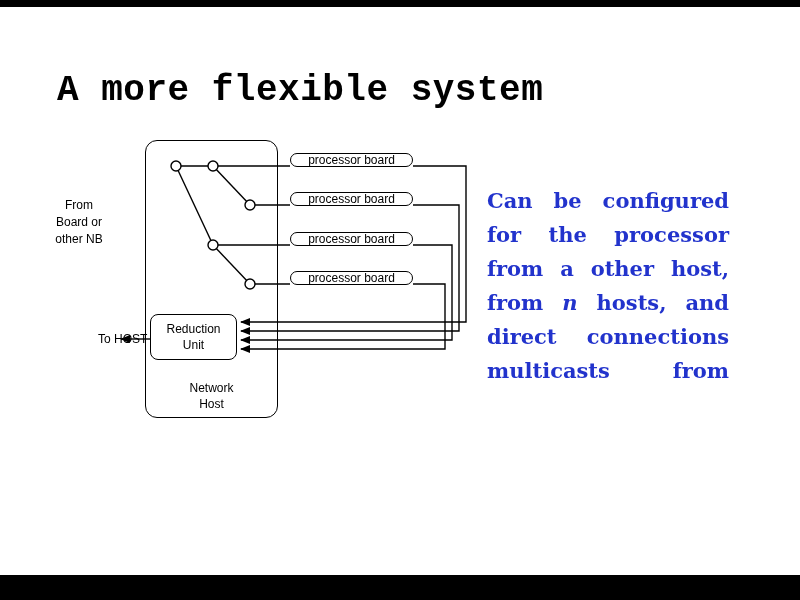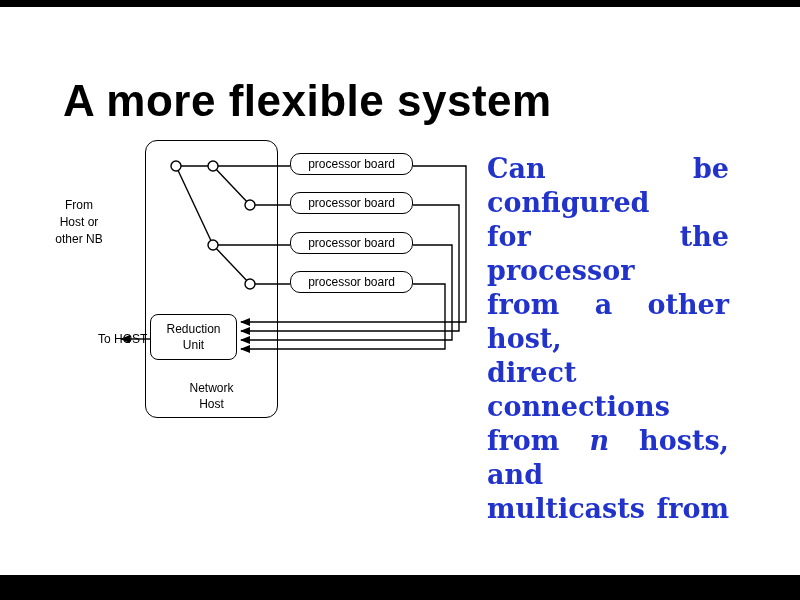--- a/index.html
+++ b/index.html
@@ -5,74 +5,74 @@
   html,body { margin:0; padding:0; background:#fff; }
   .slide {
     position:relative; width:800px; height:600px; background:#ffffff;
     overflow:hidden; font-family:"Liberation Sans", sans-serif; color:#000;
   }
   .bar { position:absolute; left:0; width:800px; background:#000; }
   .bar-top { top:0; height:7px; }
   .bar-bottom { top:575px; height:25px; }
 
   .title {
-    position:absolute; left:47px; top:60px; margin:16px;
-    font-family:Liberation Sans, sans-serif; font-weight:bold; font-size:44px;
+    position:absolute; left:47px; top:60px; margin:10px;
+    font-family:Liberation Mono, monospace; font-weight:bold; font-size:36px;
     color:#000; letter-spacing:0.5px;
   }
 
   .box {
     position:absolute; border:1.5px solid #000; background:transparent;
     box-sizing:border-box;
   }
   .nb-outline { left:145px; top:140px; width:133px; height:278px; border-radius:12px; }
 
   .pboard {
-    left:290px; width:123px; height:22px; border-radius:10px;
+    left:290px; width:123px; height:14px; border-radius:10px;
     display:flex; align-items:center; justify-content:center;
     font-size:12px;
   }
   .pb1 { top:153px; } .pb2 { top:192px; } .pb3 { top:232px; } .pb4 { top:271px; }
 
   .runit {
     left:150px; top:314px; width:87px; height:46px; border-radius:8px;
     display:flex; flex-direction:column; align-items:center; justify-content:center;
     font-size:12px; line-height:16px; text-align:center;
   }
 
   .lbl { position:absolute; font-size:12px; line-height:17px; color:#000; }
   .from-host { left:40px; top:197px; width:78px; text-align:center; }
   .to-host { left:50px; top:331px;margin-left:48px; }
   .nb-label { left:145px; top:380px; width:133px; text-align:center; line-height:16px; }
 
   svg.overlay { position:absolute; left:0; top:0; pointer-events:none; }
 
   .bluetext {
-    position:absolute; left:487px; top:152px; width:242px;
-    font-family:"DejaVu Serif", serif; font-weight:bold; font-size:27px;
+    position:absolute; left:487px; top:184px; width:242px;
+    font-family:"DejaVu Serif", serif; font-weight:bold; font-size:21px;
     line-height:34px; color:#2233cc;
   }
   .bline { text-align:justify; text-align-last:justify; }
   .bline.last { text-align-last:left; }
   .mi { font-style:italic; }
 </style>
 </head>
 <body>
 
 <div class="slide">
 
   <div class="bar bar-top"></div>
 
   <h1 class="title">A more flexible system</h1>
 
   <div class="box nb-outline"></div>
 
   <div class="lbl from-host">
     <div>From</div>
-    <div>Host or</div>
+    <div>Board or</div>
     <div>other NB</div>
   </div>
 
   <div class="lbl to-host">To HOST</div>
 
   <div class="box pboard pb1">
     <span>processor board</span>
   </div>
   <div class="box pboard pb2">
     <span>processor board</span>
@@ -125,20 +125,20 @@
       <circle cx="250" cy="205" r="5"></circle>
       <circle cx="213" cy="245" r="5"></circle>
       <circle cx="250" cy="284" r="5"></circle>
     </g>
   </svg>
 
   <div class="bluetext" style="color: rgb(34, 51, 204);">
     <div class="bline"><span>Can be configured</span></div>
     <div class="bline"><span>for the processor</span></div>
     <div class="bline"><span>from a other host,</span></div>
+    <div class="bline"><span>from </span><span class="mi">n</span><span> hosts, and</span></div>
     <div class="bline"><span>direct connections</span></div>
-    <div class="bline"><span>from </span><span class="mi">n</span><span> hosts, and</span></div>
     <div class="bline"><span>multicasts from</span></div>
   </div>
 
   <div class="bar bar-bottom"></div>
 
 </div>
 
 </body></html>

